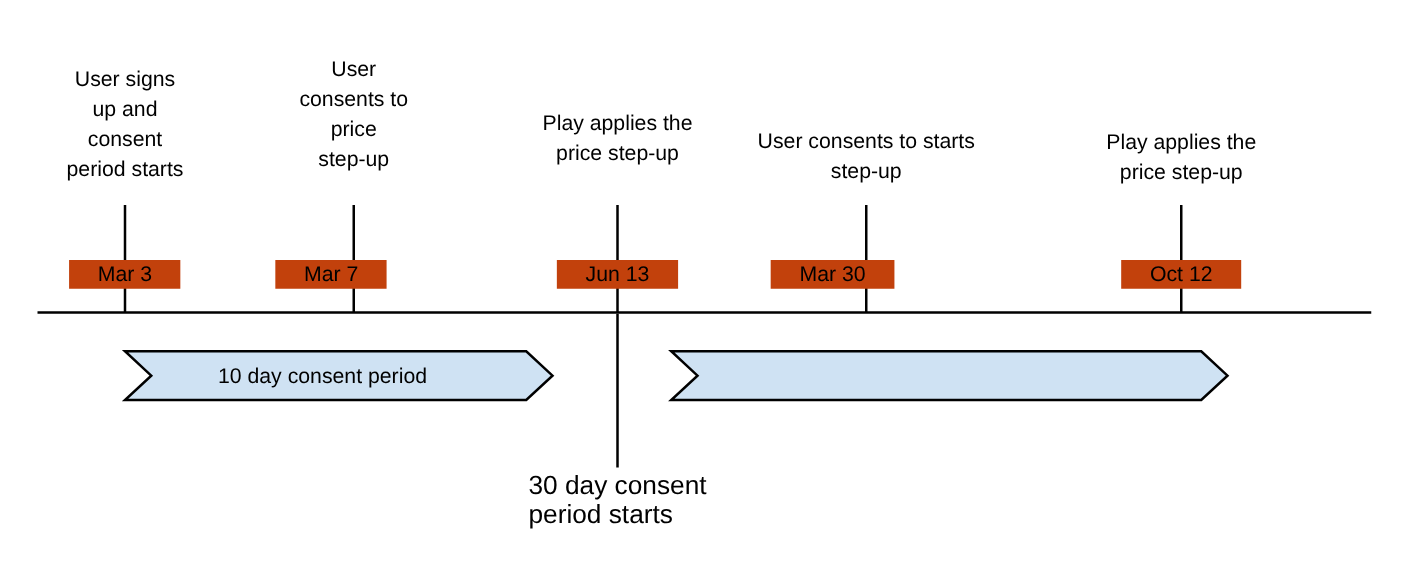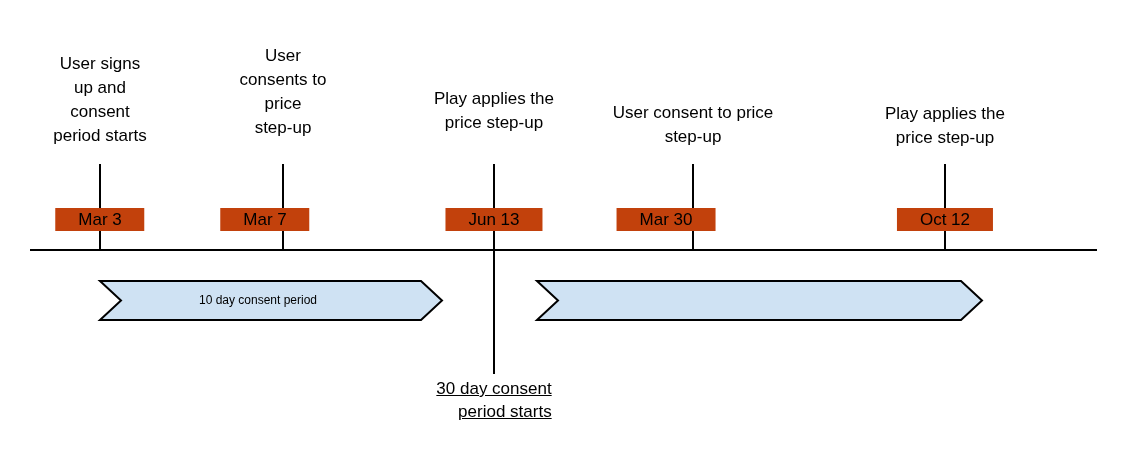--- a/index.html
+++ b/index.html
@@ -67,36 +67,35 @@
     font-size: 17px;
     line-height: 21px;
     padding: 1px 23px;
     white-space: nowrap;
     z-index: 2;
   }
   .period-label {
     position: absolute;
     top: 290px;
     transform: translateX(-50%);
-    font-size: 12px;
+    font-size: 17px;
     line-height: 21px;
     white-space: nowrap;
     z-index: 2;
   }
   .below-label {
     position: absolute;
     left: 494px;
     top: 377px;
     transform: translateX(-50%);
-    text-align: right;
+    text-align: left;
     white-space: pre-line;
-    font-size: 17px;
+    font-size: 21px;
     line-height: 23px;
     z-index: 2;
-    text-decoration: underline;
   }
 </style>
 </head>
 <body>
 
 <div class="canvas">
 
   <svg class="arrows-svg" viewBox="0 0 1128 454" xmlns="http://www.w3.org/2000/svg">
     <polygon points="100,281 421,281 442,300.5 421,320 100,320 121,300.5" fill="#cfe2f3" stroke="#000000" stroke-width="2" stroke-linejoin="miter"></polygon>
     <polygon points="537,281 961,281 982,300.5 961,320 537,320 558,300.5" fill="#cfe2f3" stroke="#000000" stroke-width="2" stroke-linejoin="miter"></polygon>
@@ -115,21 +114,21 @@
   <div class="ev-label" style="left:100px; top:52px">User signs
 up and
 consent
 period starts</div>
   <div class="ev-label" style="left:283px; top:44px">User
 consents to
 price
 step-up</div>
   <div class="ev-label" style="left:494px; top:87px">Play applies the
 price step-up</div>
-  <div class="ev-label" style="left:693px; top:101px">User consent to price
+  <div class="ev-label" style="left:693px; top:101px">User consents to starts
 step-up</div>
   <div class="ev-label" style="left:945px; top:102px">Play applies the
 price step-up</div>
 
   <div class="date-chip" style="left:100px">Mar 3</div>
   <div class="date-chip" style="left:265px">Mar 7</div>
   <div class="date-chip" style="left:494px">Jun 13</div>
   <div class="date-chip" style="left:666px">Mar 30</div>
   <div class="date-chip" style="left:945px">Oct 12</div>
 

